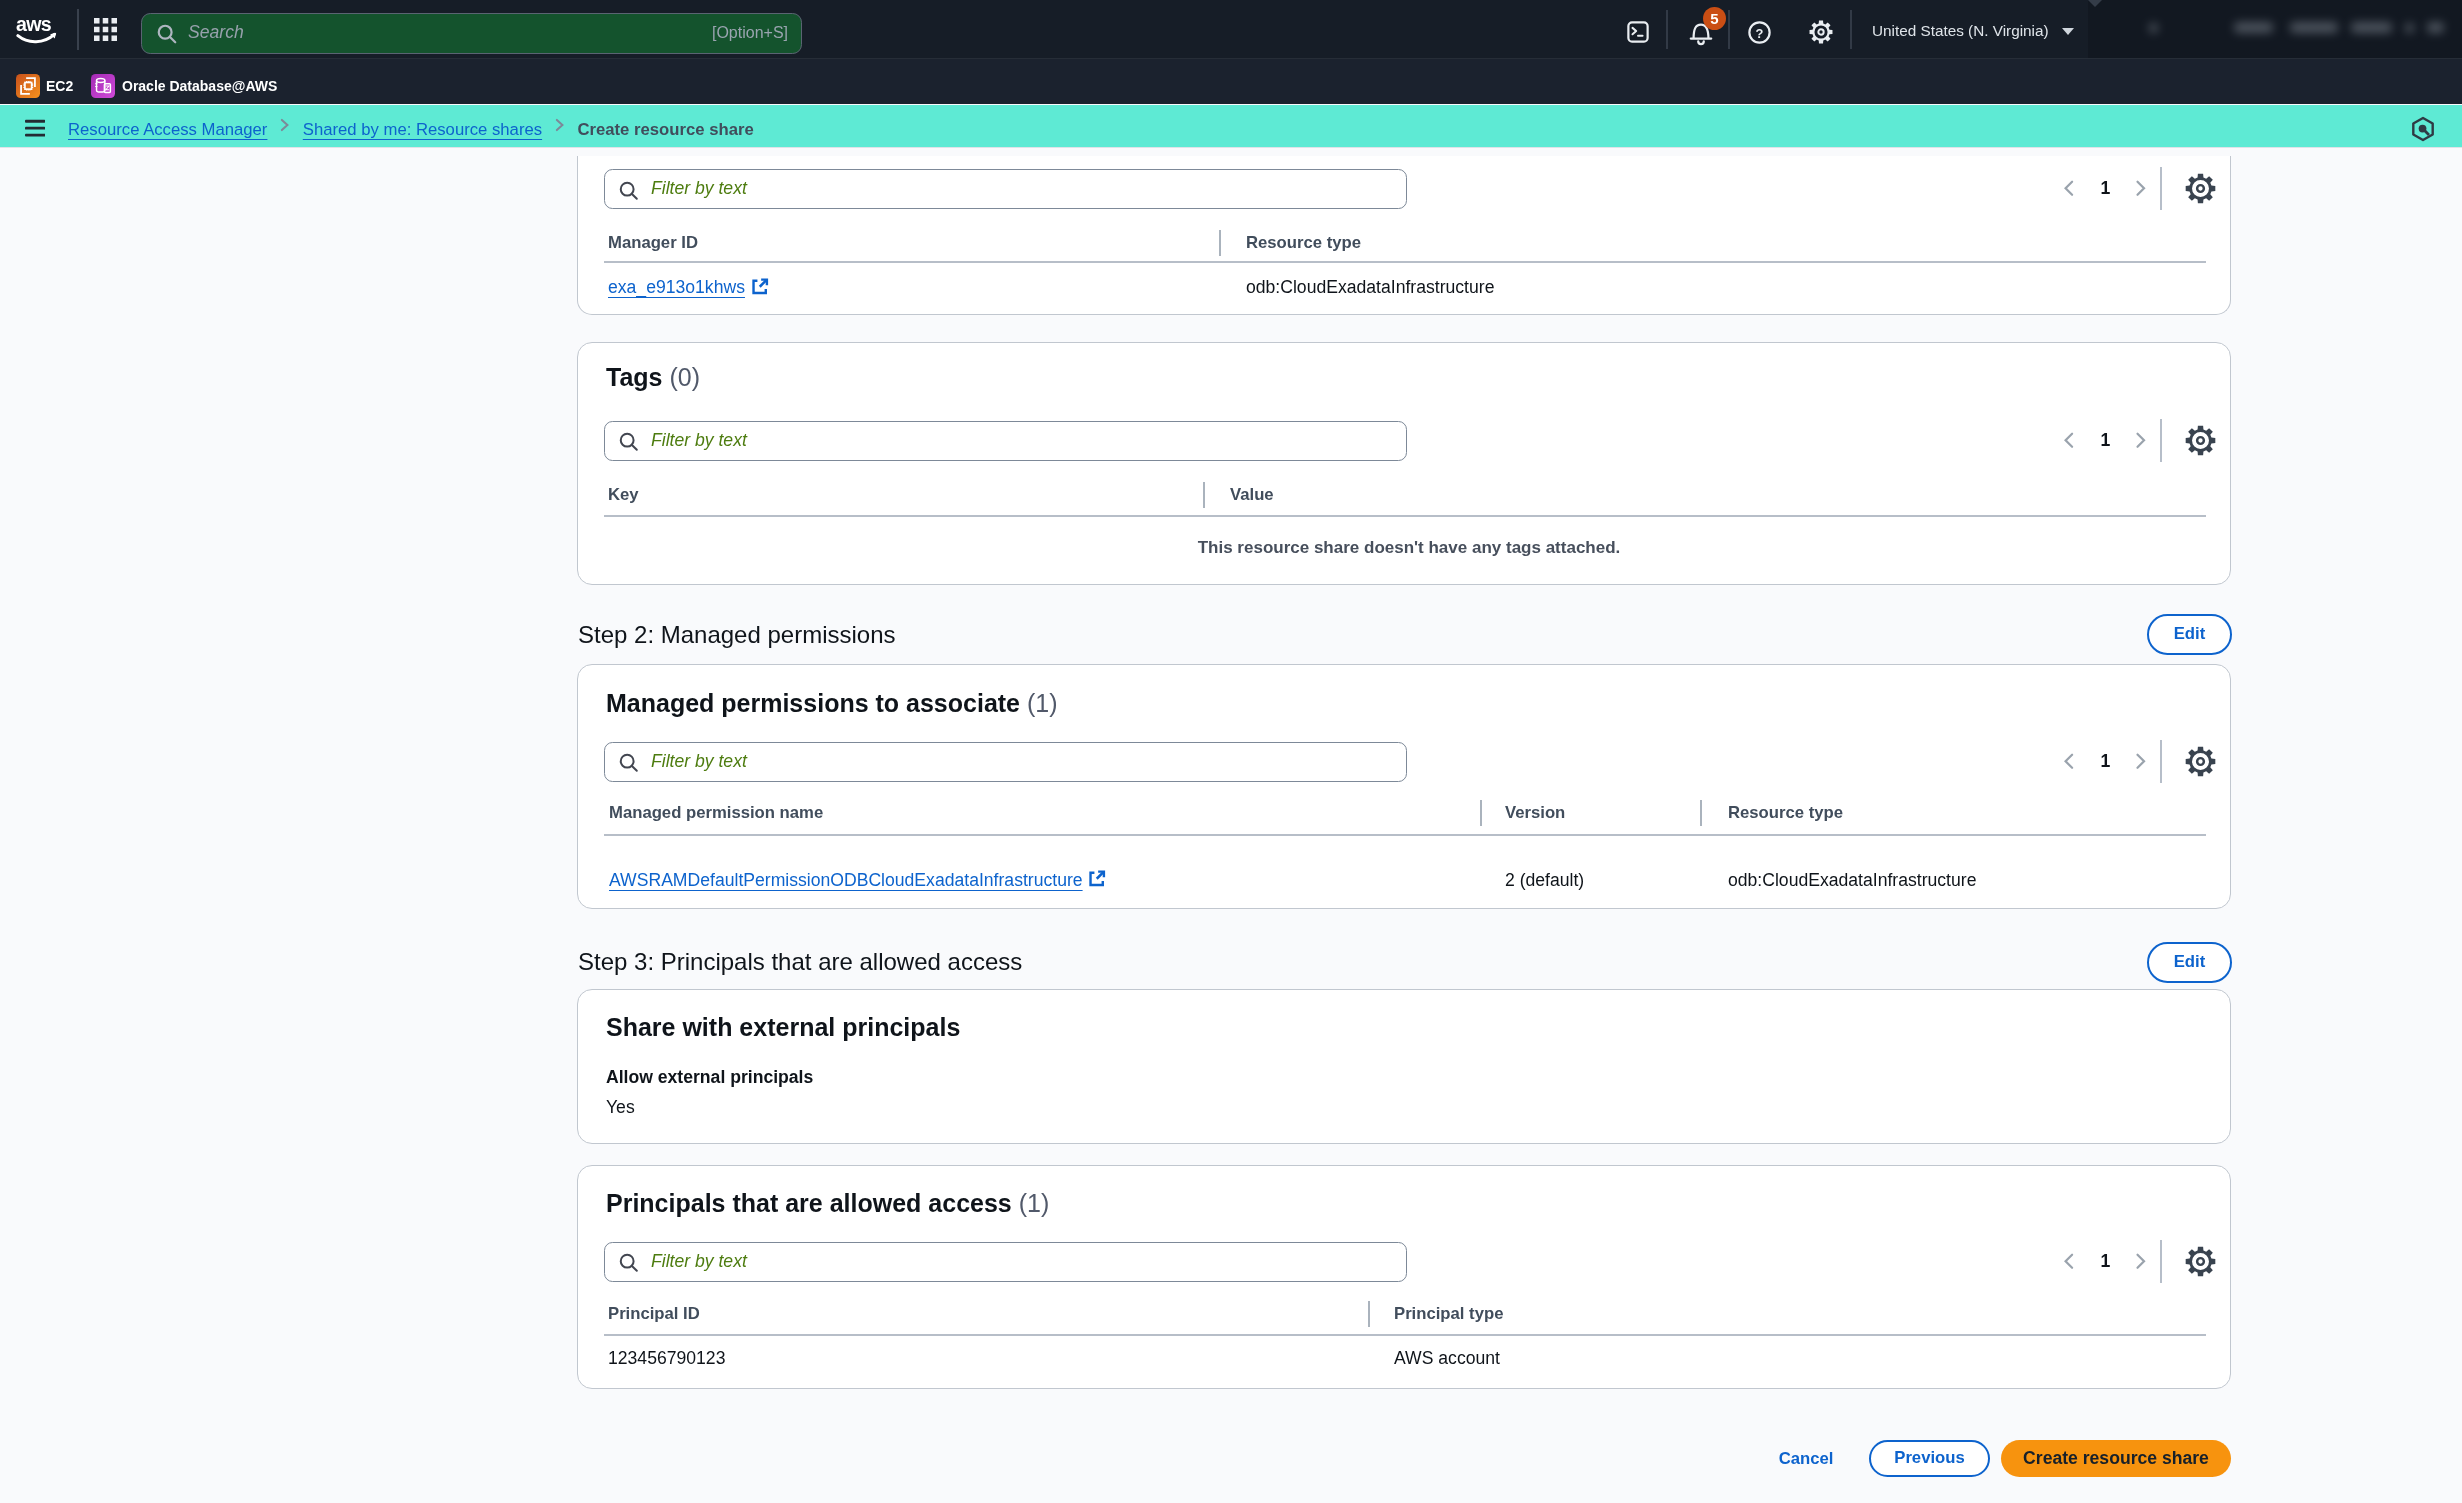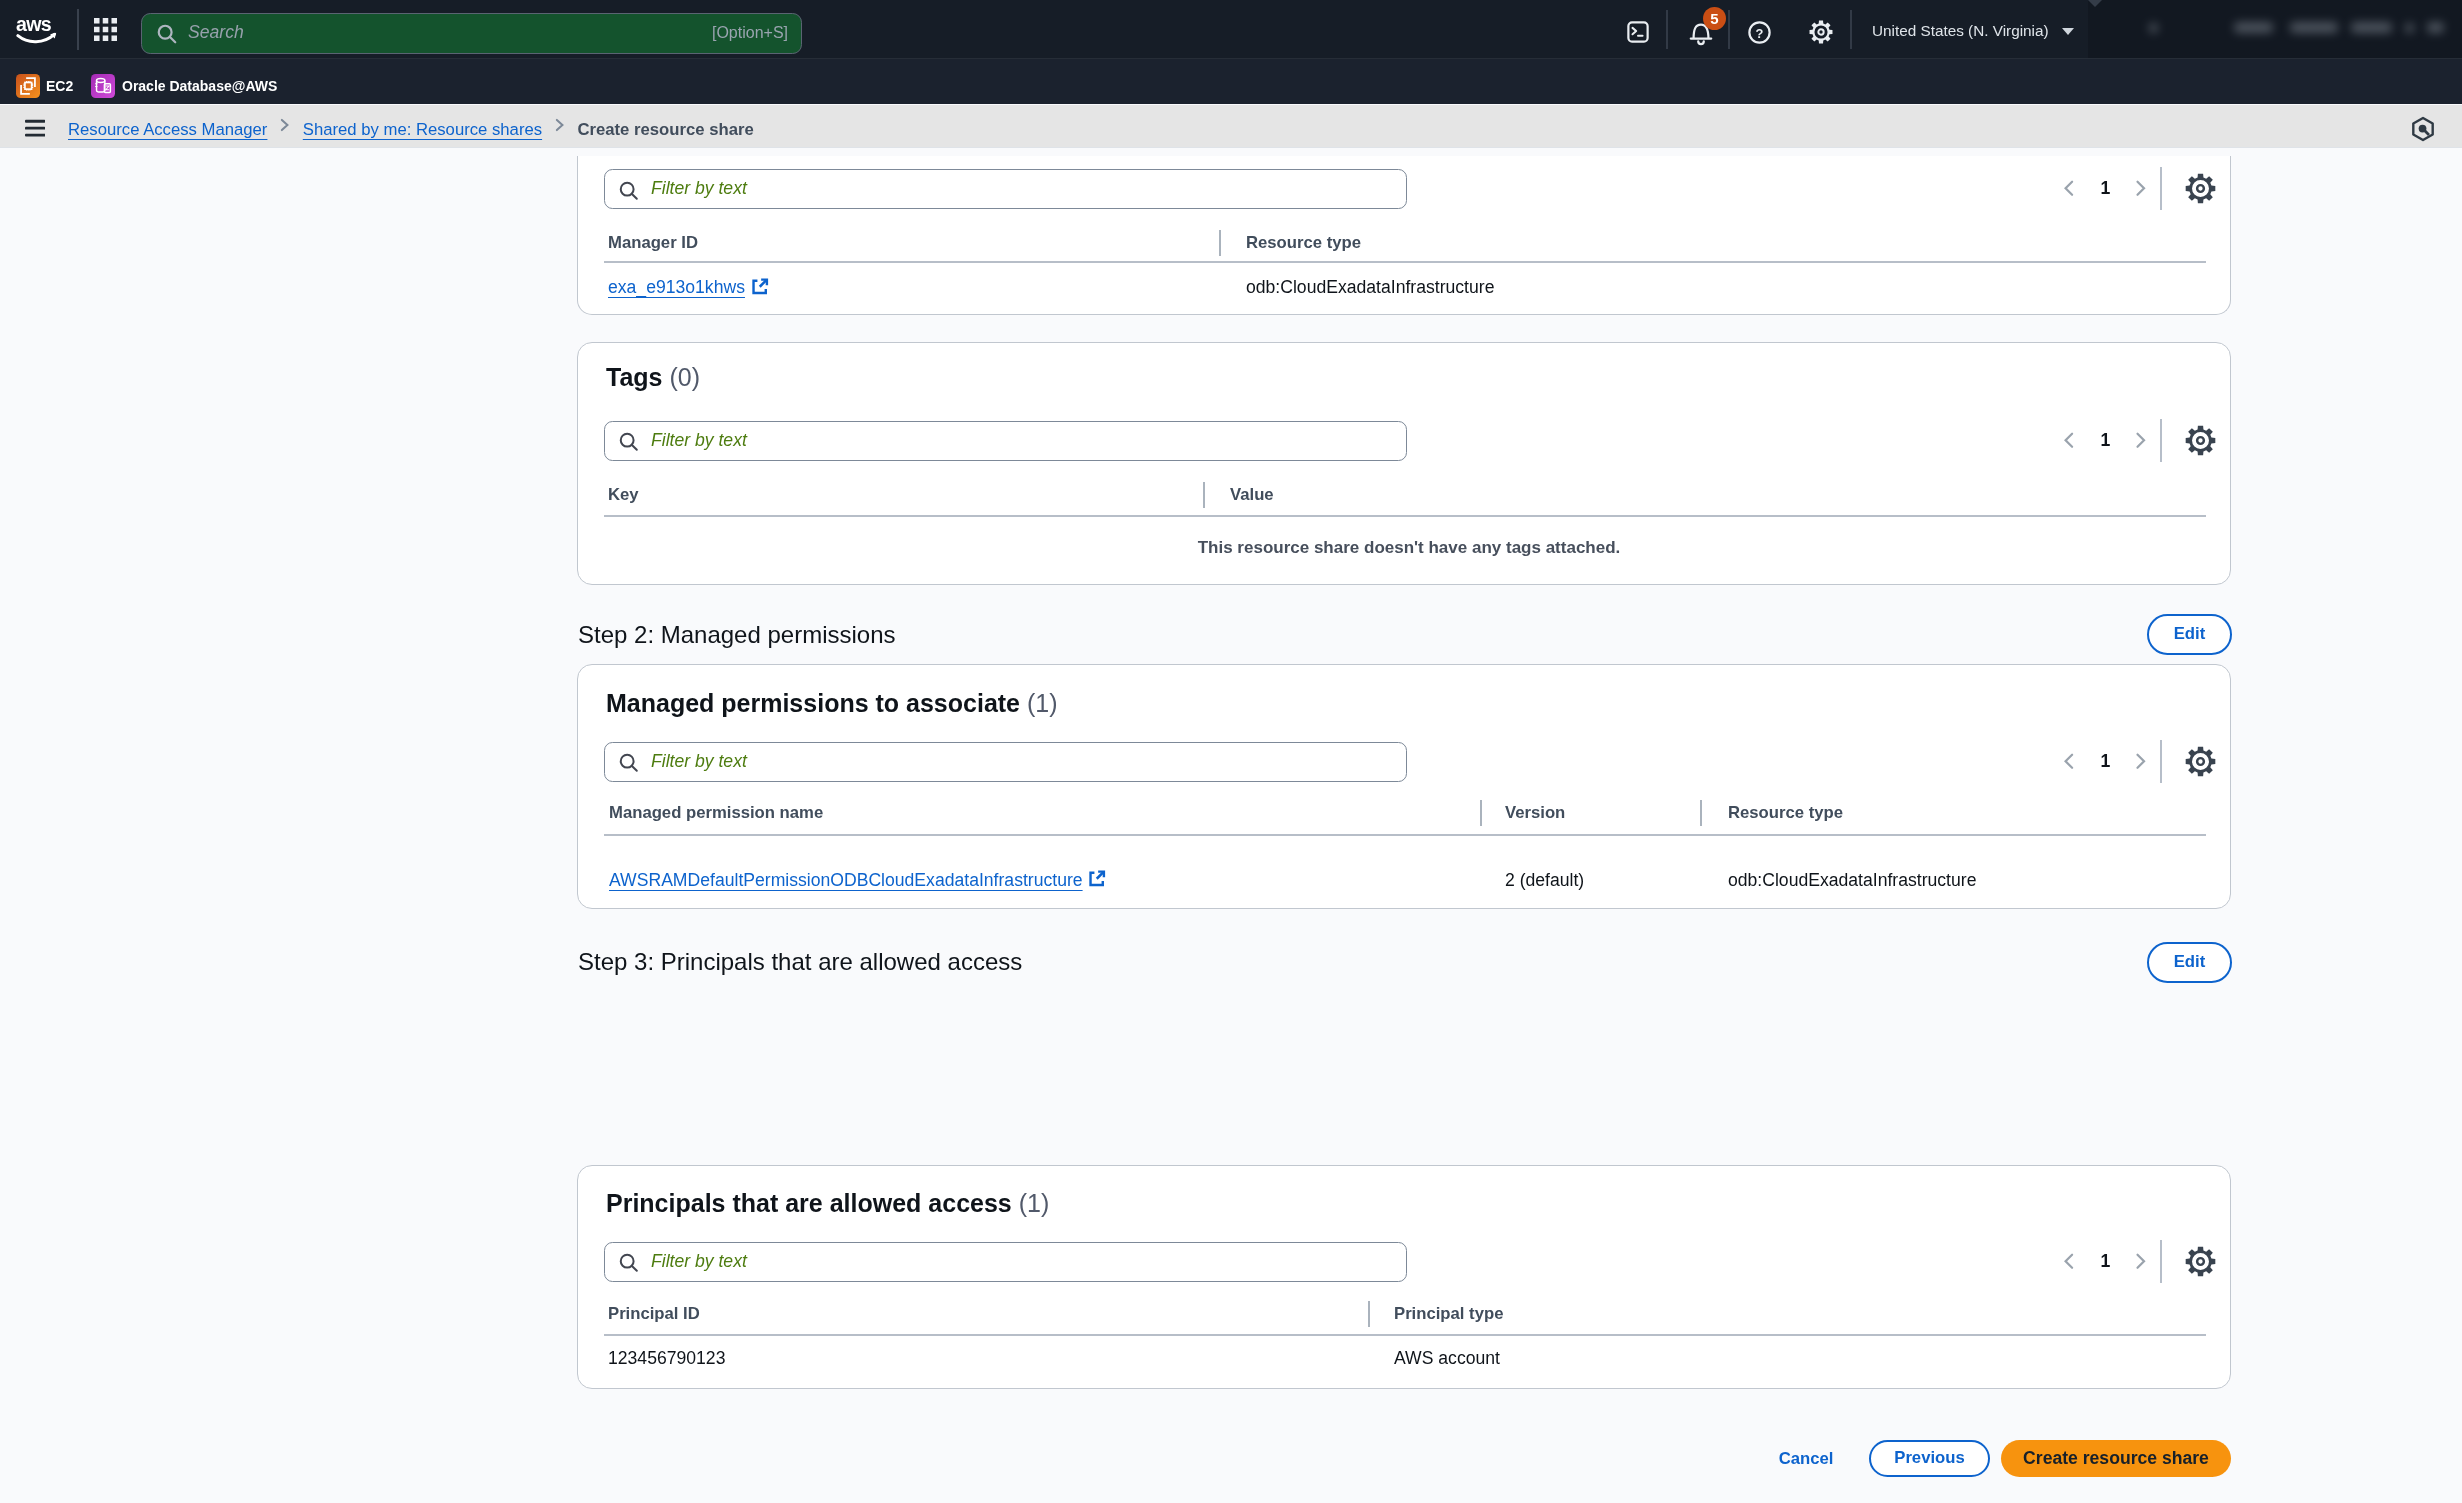--- a/index.html
+++ b/index.html
@@ -1,20 +1,20 @@
 <!DOCTYPE html>
 <html style="font-size:15px"><head>
 <meta charset="utf-8">
 <style>
 * { margin:0; padding:0; box-sizing:border-box; }
 html,body { width:2462px; height:1503px; font-family:"Liberation Sans", sans-serif; background:#f9fafc; overflow:hidden; }
 .abs { position:absolute; }
 #hdr1 { position:absolute; left:0; top:0; width:2462px; height:59px; background:#161d27; }
 #hdr2 { position:absolute; left:0; top:59px; width:2462px; height:45px; background:#1b222e; }
-#crumbbar { position:absolute; left:0; top:105px; width:2462px; height:43px; background:#e5e5e5; border-bottom:1.9px solid #dfe3e8; }
+#crumbbar { position:absolute; left:0; top:105px; width:2462px; height:43px; background:#5eead4; border-bottom:1.9px solid #dfe3e8; }
 #content { position:absolute; left:0; top:156px; width:2462px; height:1347px; background:#f9fafc; overflow:hidden; }
 .card { position:absolute; left:577px; width:1654px; background:#fff; border:1.9px solid #c1c7cf; border-radius:15px; }
 .ttl { position:absolute; left:28px; font-size:25px; font-weight:bold; color:#0f141a; white-space:nowrap; }
 .ttl .cnt { font-weight:normal; color:#51596a; }
 .filter { position:absolute; left:26px; width:803px; height:40px; border:1.9px solid #7d8998; border-radius:8.4px; background:#fff; }
 .filter svg { position:absolute; left:13px; top:9.3px; }
 .filter .ph { position:absolute; left:46px; top:0; line-height:37px; font-size:17.6px; font-style:italic; color:#4d7c0f; }
 .pgn { position:absolute; right:0; width:1654px; height:43px; }
 .pgn svg.chv { position:absolute; top:12px; }
 .pgn .one { position:absolute; left:1520px; top:0; width:18.6px; text-align:center; line-height:43px; font-size:17.6px; font-weight:bold; color:#0f141a; }
@@ -247,20 +247,25 @@
           <path d="M12,2.8 H18.2 V9" fill="none" stroke="#0d63cd" stroke-width="2.6"></path>
           <line x1="17.6" y1="3.4" x2="10.5" y2="10.5" stroke="#0d63cd" stroke-width="2.8"></line>
         </svg></div>
     <div class="cell" style="left:927px;top:202px;line-height:26px">2 (default)</div>
     <div class="cell" style="left:1150px;top:202px;line-height:26px">odb:CloudExadataInfrastructure</div>
   </div>
 
   <div class="stephdr" style="top:790px;line-height:32px">Step 3: Principals that are allowed access</div>
   <div class="editbtn" style="top:786px">Edit</div>
 
+  <div class="card" style="top:833px;height:155px">
+    <div class="ttl" style="top:23px;line-height:28px">Share with external principals</div>
+    <div class="th" style="left:28px;top:74px;line-height:26px;font-size:17.6px;color:#0f141a">Allow external principals</div>
+    <div class="cell" style="left:28px;top:104px;line-height:26px">Yes</div>
+  </div>
 
   <div class="card" style="top:1009px;height:224px">
     <div class="ttl" style="top:23px;line-height:28px">Principals that are allowed access <span class="cnt">(1)</span></div>
     <div class="filter" style="top:76px">
       <svg width="22" height="22" viewBox="0 0 24 24">
           <circle cx="10" cy="10" r="7" fill="none" stroke="#424650" stroke-width="2.2"></circle>
           <line x1="15.2" y1="15.2" x2="20.5" y2="20.5" stroke="#424650" stroke-width="2.2" stroke-linecap="round"></line>
         </svg>
       <div class="ph">Filter by text</div>
     </div>

